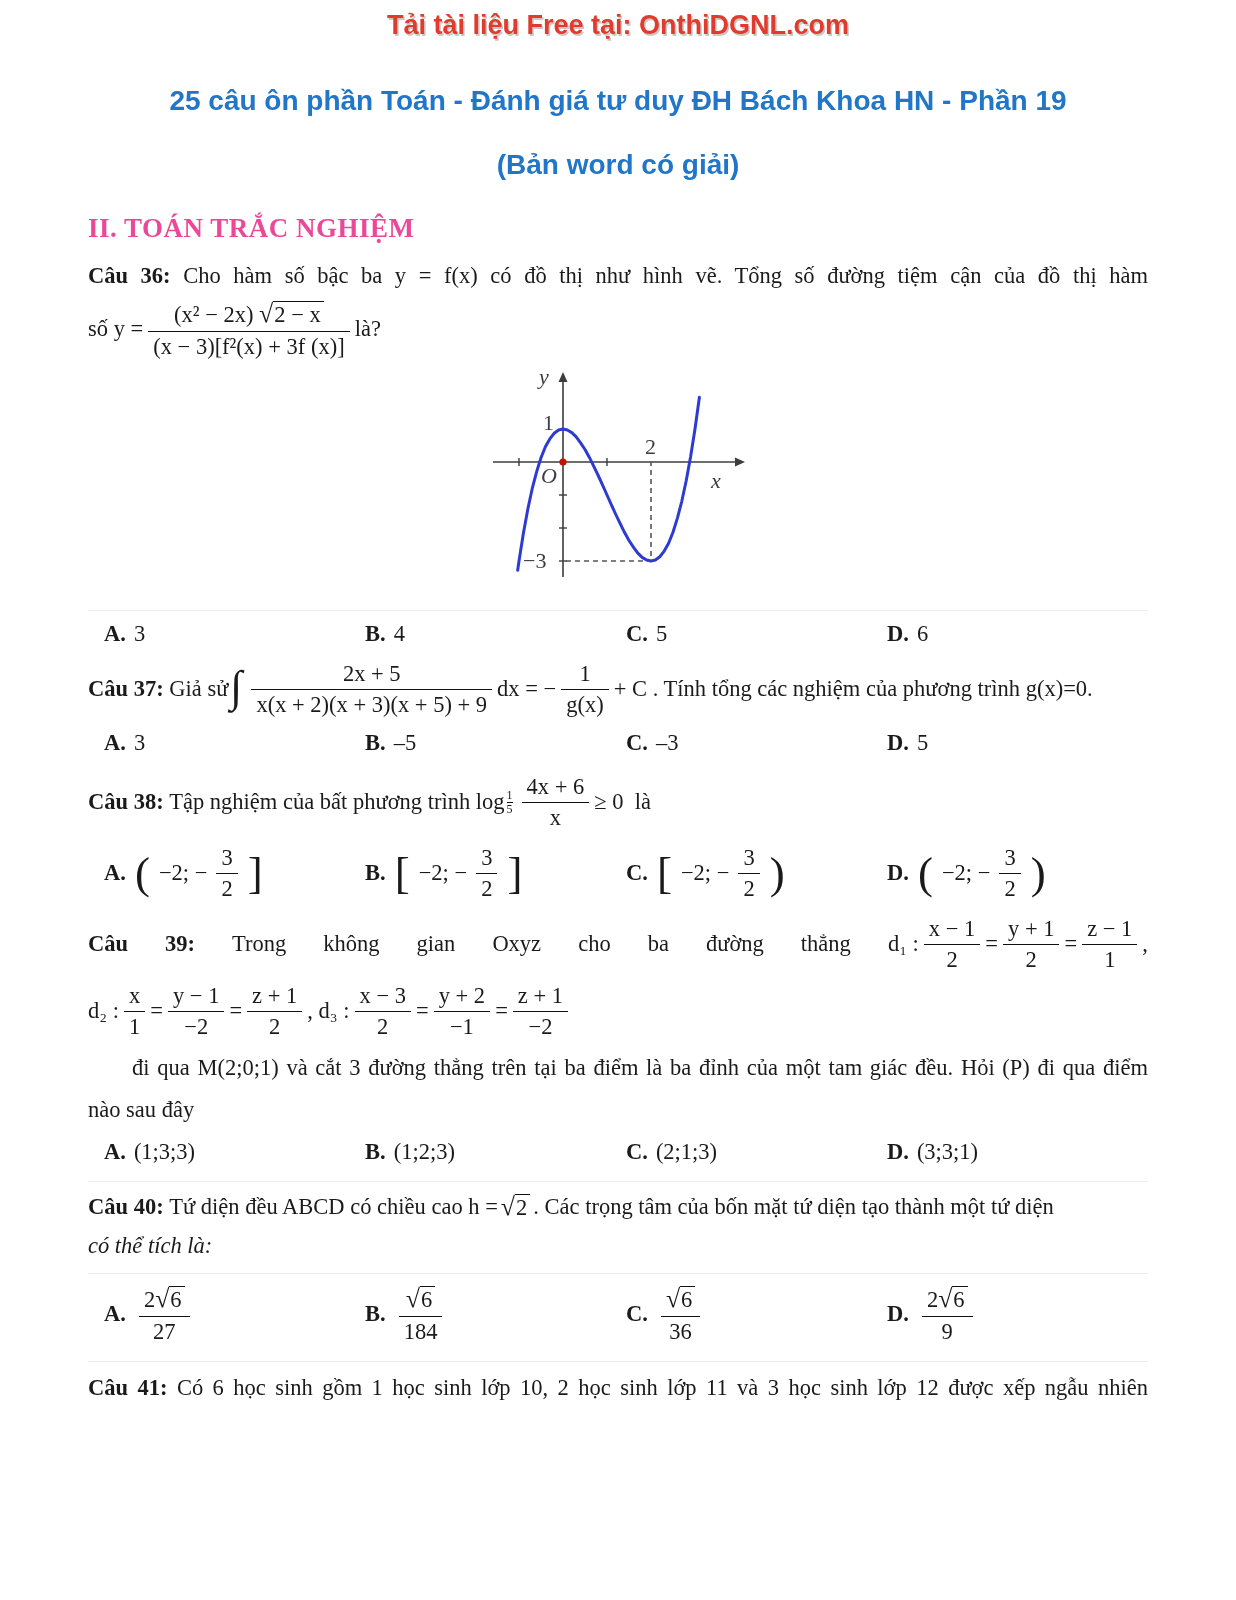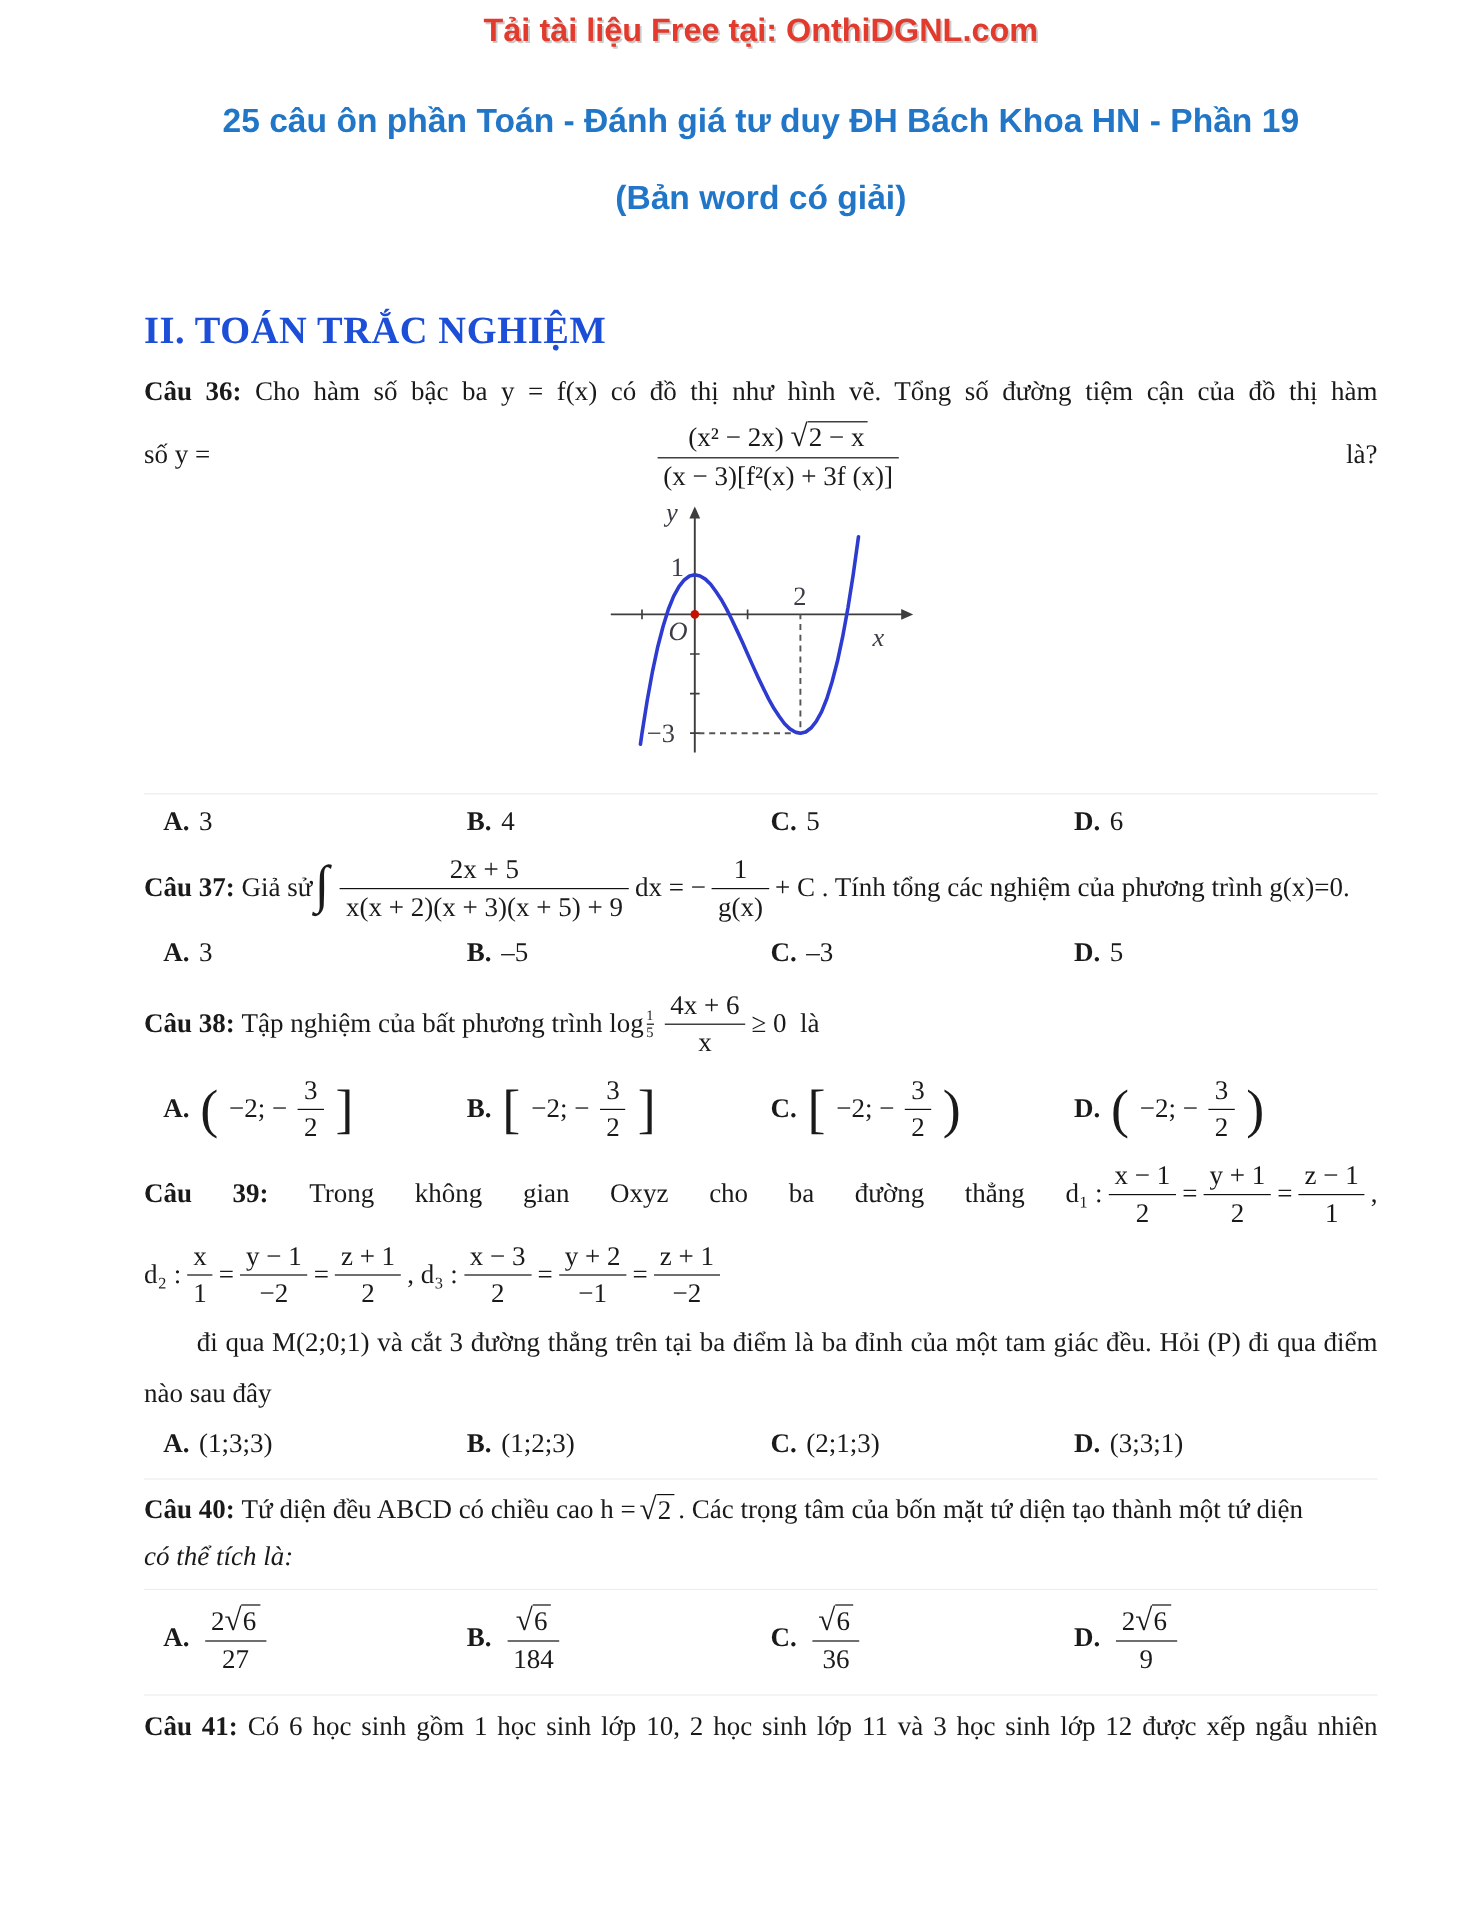--- a/index.html
+++ b/index.html
@@ -1,42 +1,42 @@
 <!DOCTYPE html>
 <html><head>
 <meta charset="utf-8">
 <style>
   * { margin:0; padding:0; box-sizing:border-box; }
   html,body { background:#ffffff; }
   .page {
     width:1236px; height:1600px; margin:0 auto; background:#fff;
     font-family:"Liberation Serif", serif; color:#1a1a1a; overflow:hidden;
-    padding:6px 88px 0 120px; position:relative;
+    padding:6px 88px 0 88px; position:relative;
   }
   .banner { text-align:center; margin-top:4px; }
   .banner a {
     font-family:"Liberation Sans", sans-serif; font-weight:bold; font-size:27px;
     color:#e23b2e; text-decoration:none; text-shadow:1.5px 1.5px 0 #c9c9c9;
   }
   h1.title {
     margin-top:44px; text-align:center; font-family:"Liberation Sans", sans-serif;
     font-size:28px; color:#2176c7; font-weight:bold;
   }
   h2.subtitle {
     margin-top:32px; text-align:center; font-family:"Liberation Sans", sans-serif;
     font-size:28px; color:#2176c7; font-weight:bold;
   }
   h3.section {
-    margin-top:76px; font-size:32px; font-weight:bold; letter-spacing:0.5px; color:#1d4ed8;
+    margin-top:32px; font-size:27px; font-weight:bold; letter-spacing:0.5px; color:#ec4899;
   }
   .q { font-size:22.5px; line-height:1.45; margin-top:16px; }
   .stretch { text-align:justify; text-align-last:justify; }
   .qlabel { font-weight:bold; }
   
-  .mathrow { display:flex; align-items:center; flex-wrap:nowrap; font-size:22.5px; white-space:nowrap;justify-content:space-between; }
+  .mathrow { display:flex; align-items:center; flex-wrap:nowrap; font-size:22.5px; white-space:nowrap; }
   .frac { display:inline-flex; flex-direction:column; text-align:center; vertical-align:middle; margin:0 5px; }
   .frac .num { display:block; padding:0 5px 2px 5px; }
   .frac .den { display:block; padding:2px 5px 0 5px; border-top:1.6px solid #111; }
   .sq { white-space:nowrap; }
   .sqsym { font-size:1.15em; }
   .rad { border-top:1.6px solid #111; padding:0 3px 0 1px; }
   .intg { font-size:44px; font-weight:200; padding:0 4px 6px 2px; }
   .logsub { display:inline-flex; flex-direction:column; font-size:12px; line-height:1.05;
             text-align:center; vertical-align:-18px; margin:0 4px 0 2px; }
   .logsub .lsd { border-top:1px solid #111; }

